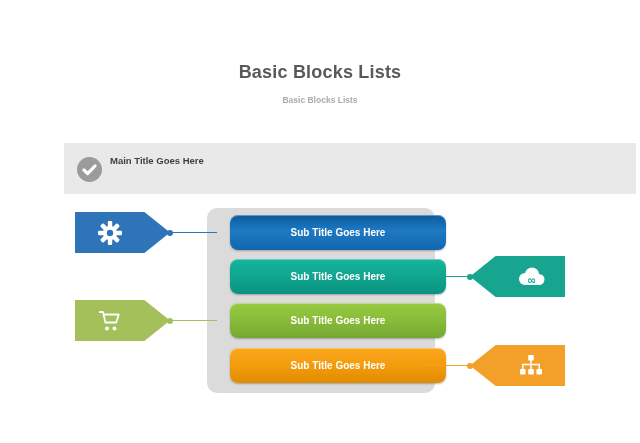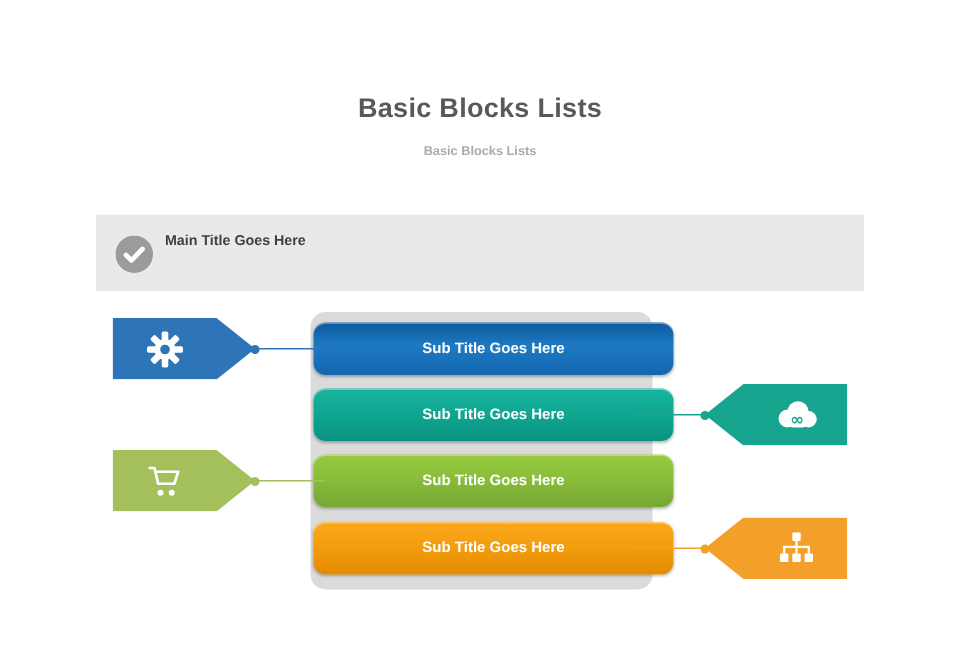--- a/index.html
+++ b/index.html
@@ -9,37 +9,37 @@
   }
   .page-title{
     position:absolute;top:62px;left:0;width:640px;text-align:center;
     font-size:18px;font-weight:bold;color:#595959;letter-spacing:.2px;
   }
   .page-subtitle{
     position:absolute;top:95px;left:0;width:640px;text-align:center;
     font-size:8.5px;font-weight:bold;color:#ABABAB;
   }
   .info-box{
-    position:absolute;left:64px;top:143px;width:512px;height:51px;
+    position:absolute;left:64px;top:143px;width:572px;height:51px;
     background:#E9E9E9;border-radius:0;
   }
   .check-wrap{position:absolute;left:13px;top:14px;width:25px;height:25px;}
   .info-title{
     position:absolute;left:46px;top:12px;font-size:9.5px;font-weight:bold;color:#3F3F3F;
   }
   .info-body{
     position:absolute;left:46px;top:24px;right:20px;
     font-size:8.5px;line-height:12px;color:#999999;
   }
   .panel{
     position:absolute;left:207px;top:208px;width:228px;height:185px;
     background:#DBDBDB;border-radius:10px;
   }
   .block{
-    position:absolute;left:2px;width:240px;height:35px;border-radius:8px;
+    position:absolute;left:23px;width:216px;height:35px;border-radius:8px;
     display:flex;align-items:center;justify-content:center;
     color:#fff;font-size:10px;font-weight:bold;
     box-shadow:inset 0 1px 0 rgba(255,255,255,.35), 0 1px 2px rgba(0,0,0,.28);
   }
   .block-1{top:7px;   background:linear-gradient(180deg,#0d5a9e 0%,#1d7ac3 45%,#1366ae 100%);}
   .block-2{top:51px;  background:linear-gradient(180deg,#17b59e 0%,#10a791 45%,#0a9381 100%);}
   .block-3{top:95px;  background:linear-gradient(180deg,#97ca40 0%,#8abd3a 45%,#74a832 100%);}
   .block-4{top:140px; background:linear-gradient(180deg,#fba81f 0%,#f49d0d 45%,#e28b00 100%);}
   .tag{
     position:absolute;width:95px;height:41px;

